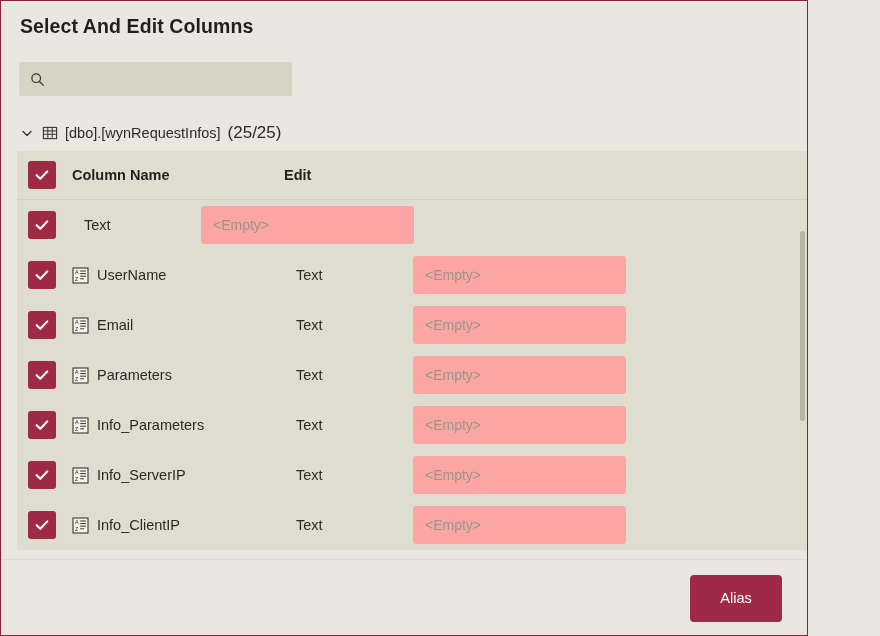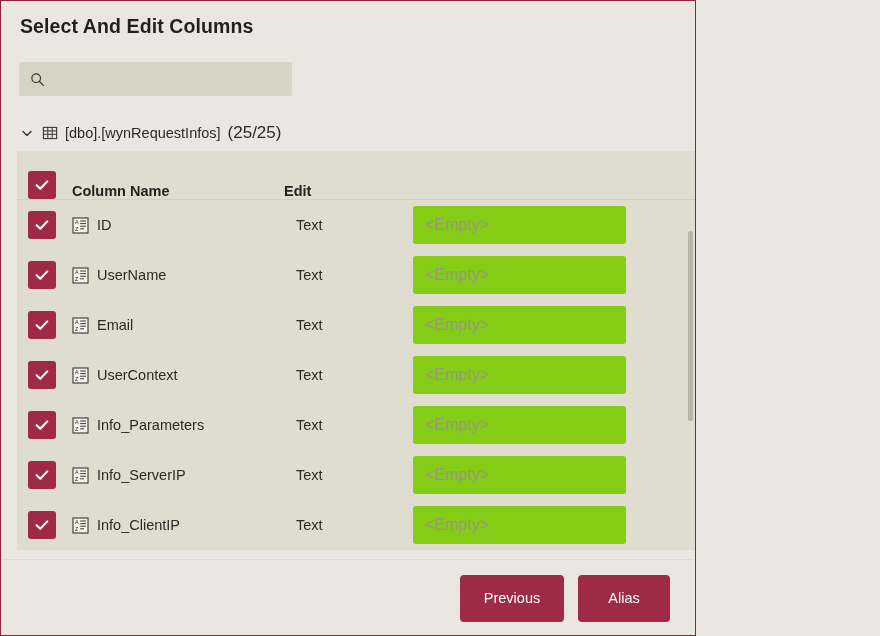--- a/index.html
+++ b/index.html
@@ -11,21 +11,21 @@
   }
   body {
     font-family: "Liberation Sans", sans-serif;
     background: #eae7e1;
     color: #2d2a26;
   }
 
   
   .dialog {
     position: relative;
-    width: 696px; height: 636px;
+    width: 808px; height: 636px;
     background: #eae7e1;
     border: 1px solid #8c2338;
     overflow: hidden;
   }
 
   
   .dialog-title {
     position: absolute;
     left: 19px; top: 14px;
     font-size: 19.5px;
@@ -104,21 +104,21 @@
     width: 839px; height: 399px;
     background: #dfddd0;
     overflow: hidden;
   }
 
   .grid-header {
     position: relative;
     height: 49px;
     border-bottom: 1px solid #d3d0c2;
     display: flex;
-    align-items: flex-end;
+    align-items: center;
   }
   .grid-body {
     position: relative;
     height: 350px;
     overflow: hidden;
   }
 
   .grid-row {
     position: relative;
     height: 50px;
@@ -168,26 +168,26 @@
   .col-type-text {
     font-size: 14.5px;
     color: #2d2a26;
     white-space: nowrap;
     margin-left: 12px;
   }
 
   
   .alias-input {
     width: 213px; height: 38px;
-    background: #84cc16;
+    background: #fca5a5;
     border: none;
     border-radius: 3px;
     outline: none;
     font-family: "Liberation Sans", sans-serif;
-    font-size: 16px;
+    font-size: 14px;
     color: #2d2a26;
     padding: 0 12px;
   }
   .alias-input::placeholder { color: #9a9586; }
 
   
   .scrollbar-track {
     position: absolute;
     right: 0px; top: 115px;
     width: 8px; height: 434px;
@@ -290,32 +290,20 @@
 
     <div class="grid-body" id="grid-body">
         <div class="grid-row">
           <div class="c-check">
             <span class="checkbox">
               <svg viewBox="0 0 18 18" aria-hidden="true">
                 <polyline points="3.6,9.2 7.3,12.8 14.3,5.4" fill="none" stroke="#ffffff" stroke-width="2.1" stroke-linecap="round" stroke-linejoin="round"></polyline>
               </svg>
             </span>
           </div>
-          <div class="c-name">
-            <span class="col-type-icon"><svg viewBox="0 0 17 17" aria-hidden="true">
-                <rect x="1" y="1" width="15" height="15" fill="#f3f1e9" stroke="#3a3631" stroke-width="1.1"></rect>
-                <text x="3.1" y="7.4" font-family="Liberation Sans, sans-serif" font-size="5.4" fill="#2d2a26">A</text>
-                <text x="3.1" y="14.4" font-family="Liberation Sans, sans-serif" font-size="5.4" fill="#2d2a26">Z</text>
-                <line x1="8.2" y1="4" x2="14" y2="4" stroke="#3a3631" stroke-width="1"></line>
-                <line x1="8.2" y1="6.6" x2="14" y2="6.6" stroke="#3a3631" stroke-width="1"></line>
-                <line x1="8.2" y1="9.2" x2="14" y2="9.2" stroke="#3a3631" stroke-width="1"></line>
-                <line x1="8.2" y1="11.8" x2="12" y2="11.8" stroke="#3a3631" stroke-width="1"></line>
-              </svg></span>
-            <span class="col-name-text">ID</span>
-          </div>
           <div class="c-type">
             <span class="col-type-text">Text</span>
           </div>
           <div class="c-alias">
             <input class="alias-input" type="text" placeholder="&lt;Empty&gt;" style="">
           </div>
         </div>
         <div class="grid-row">
           <div class="c-check">
             <span class="checkbox">
@@ -381,21 +369,21 @@
           <div class="c-name">
             <span class="col-type-icon"><svg viewBox="0 0 17 17" aria-hidden="true">
                 <rect x="1" y="1" width="15" height="15" fill="#f3f1e9" stroke="#3a3631" stroke-width="1.1"></rect>
                 <text x="3.1" y="7.4" font-family="Liberation Sans, sans-serif" font-size="5.4" fill="#2d2a26">A</text>
                 <text x="3.1" y="14.4" font-family="Liberation Sans, sans-serif" font-size="5.4" fill="#2d2a26">Z</text>
                 <line x1="8.2" y1="4" x2="14" y2="4" stroke="#3a3631" stroke-width="1"></line>
                 <line x1="8.2" y1="6.6" x2="14" y2="6.6" stroke="#3a3631" stroke-width="1"></line>
                 <line x1="8.2" y1="9.2" x2="14" y2="9.2" stroke="#3a3631" stroke-width="1"></line>
                 <line x1="8.2" y1="11.8" x2="12" y2="11.8" stroke="#3a3631" stroke-width="1"></line>
               </svg></span>
-            <span class="col-name-text">UserContext</span>
+            <span class="col-name-text">Parameters</span>
           </div>
           <div class="c-type">
             <span class="col-type-text">Text</span>
           </div>
           <div class="c-alias">
             <input class="alias-input" type="text" placeholder="&lt;Empty&gt;" style="">
           </div>
         </div>
         <div class="grid-row">
           <div class="c-check">
@@ -480,17 +468,16 @@
         </div>
       </div>
   </div>
 
   <div class="scrollbar-track">
     <div class="scrollbar-thumb"></div>
   </div>
 
   <div class="footer-divider"></div>
   <div class="footer">
-    <button class="btn">Previous</button>
     <button class="btn btn-done">Alias</button>
   </div>
 
 </div>
 
 </body></html>

